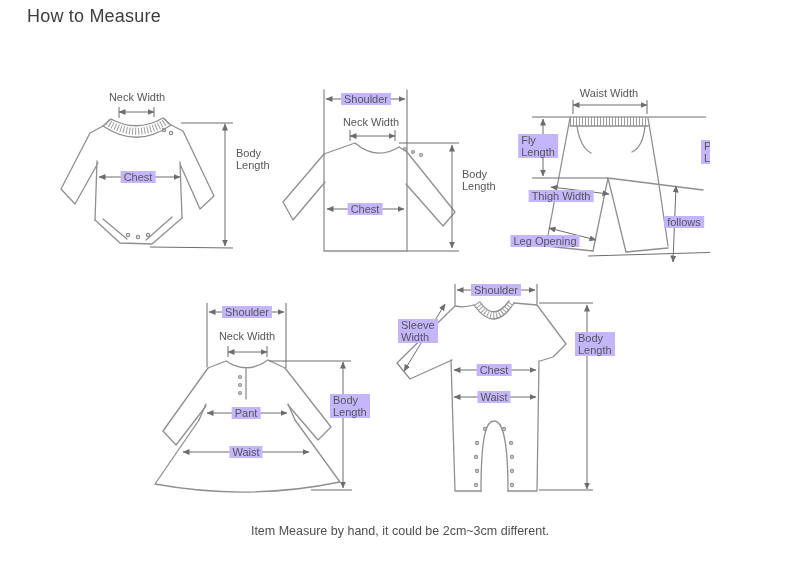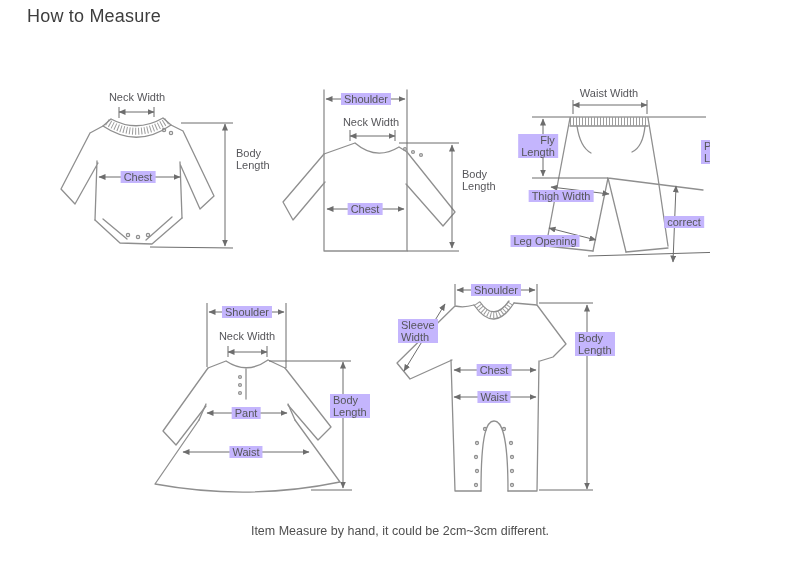--- a/index.html
+++ b/index.html
@@ -7,21 +7,21 @@
          font-family:"Liberation Sans",sans-serif;}
   .title{position:absolute;left:27px;top:6px;font-size:18px;color:#3d3d3d;letter-spacing:.2px;}
   .subtitle{position:absolute;left:27px;top:34px;font-size:13.5px;color:#3d3d3d;}
   .footer{position:absolute;left:400px;top:531px;transform:translate(-50%,-50%);
           font-size:12.5px;color:#4f4f4f;}
   svg{position:absolute;left:0;top:0;}
   .g{stroke:#8f8f8f;fill:none;stroke-width:1.3;stroke-linejoin:round;stroke-linecap:round;}
   .d{stroke:#6d6d6d;fill:none;stroke-width:1;}
   .rib{stroke:#9c9c9c;fill:none;stroke-dasharray:1 2;}
   .lbl{position:absolute;font-size:11px;line-height:12px;color:#56565a;white-space:pre-line;
-       text-align:right;transform:translate(-50%,-50%);}
+       text-align:left;transform:translate(-50%,-50%);}
   .bg{background:#c4b5fd;padding:0 3px;}
   .la{transform:translate(0,-50%);text-align:left;}
 </style>
 </head>
 <body>
 
 <div id="stage">
 
   <div class="title">How to Measure</div>
 
@@ -150,21 +150,21 @@
   <div class="lbl bg" style="left:365px;top:209px">Chest</div>
   <div class="lbl la" style="left:462px;top:180px">Body
 Length</div>
 
   <div class="lbl" style="left:609px;top:93px">Waist Width</div>
   <div class="lbl bg" style="left:538px;top:146px">Fly
 Length</div>
   <div class="lbl la bg" style="left:701px;top:152px">Pant
 Length</div>
   <div class="lbl bg" style="left:561px;top:196px">Thigh Width</div>
-  <div class="lbl bg" style="left:684px;top:222px">correct</div>
+  <div class="lbl bg" style="left:684px;top:222px">follows</div>
   <div class="lbl bg" style="left:545px;top:241px">Leg Opening</div>
 
   <div class="lbl bg" style="left:247px;top:312px">Shoulder</div>
   <div class="lbl" style="left:247px;top:336px">Neck Width</div>
   <div class="lbl bg" style="left:246px;top:413px">Pant</div>
   <div class="lbl bg" style="left:246px;top:452px">Waist</div>
   <div class="lbl la bg" style="left:330px;top:406px">Body
 Length</div>
 
   <div class="lbl bg" style="left:496px;top:290px">Shoulder</div>

